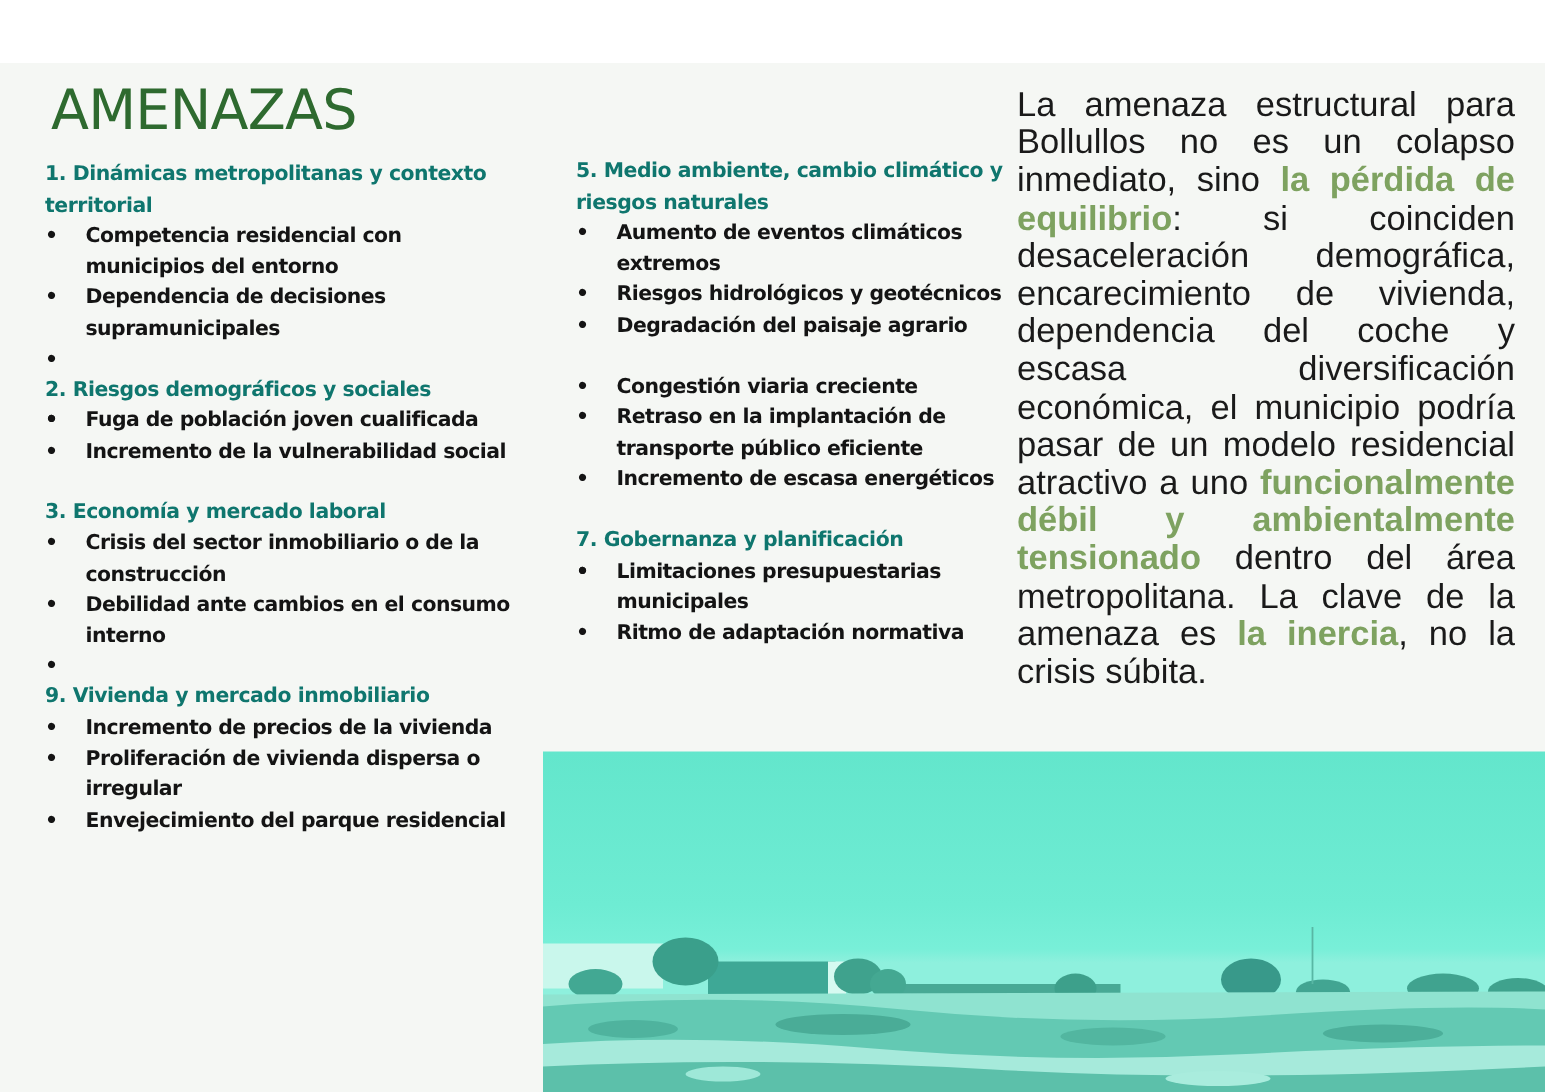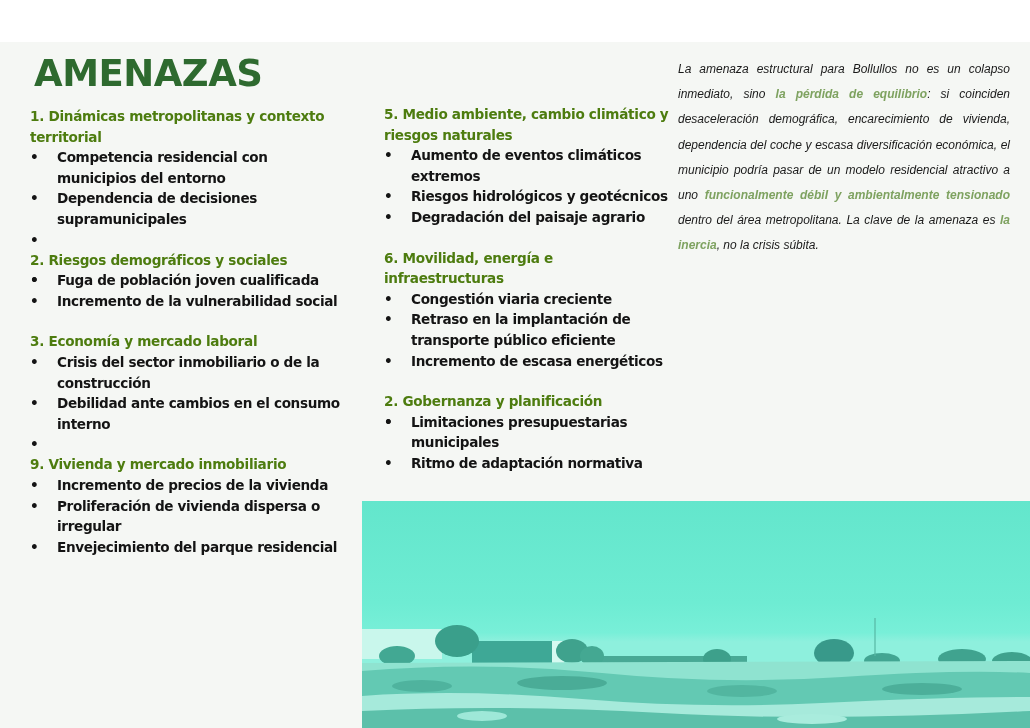--- a/index.html
+++ b/index.html
@@ -8,49 +8,49 @@
     background: #ffffff;
     font-family: "Liberation Sans", "DejaVu Sans", sans-serif;
   }
   .slide {
     position: absolute; left: 0; top: 42px; width: 1030px; height: 686px;
     background: #f5f7f4;
   }
   .title {
     position: absolute; left: 34px; top: 52px;
     font-family: "DejaVu Sans", sans-serif;
-    font-weight: bold; font-size: 37px; letter-spacing: -0.5px;
+    font-weight: normal; font-size: 37px; letter-spacing: -0.5px;
     color: #2e6a2f; line-height: 44px; margin: 0;
   }
   .col { position: absolute; }
   .col-left { left: 30px; top: 106px; width: 320px; }
   .col-mid { left: 384px; top: 104px; width: 290px; }
   .section { margin-bottom: 20px; }
   .section-heading {
     font-family: "DejaVu Sans", sans-serif;
-    font-size: 13.6px; font-weight: bold; color: #4d7c0f;
+    font-size: 13.6px; font-weight: bold; color: #0f766e;
     line-height: 20.6px; letter-spacing: -0.3px; margin: 0;
   }
   ul.bullets { list-style: none; margin: 0; padding: 0; }
   ul.bullets li {
     position: relative; padding-left: 27px;
     font-family: "DejaVu Sans", sans-serif;
     font-size: 13.6px; font-weight: bold; color: #141414;
     line-height: 20.6px; letter-spacing: -0.35px;
   }
   ul.bullets li .dot {
     position: absolute; left: 0; top: 0; width: 10px; text-align: left;
   }
   .col-mid ul.bullets li { padding-left: 27px; }
 
   .para {
     position: absolute; left: 678px; top: 57px; width: 332px;
     font-family: "Liberation Sans", sans-serif;
-    font-size: 12px; line-height: 25.2px; color: #1a1a1a;
-    text-align: justify; margin: 0; font-style: italic;
+    font-size: 23px; line-height: 25.2px; color: #1a1a1a;
+    text-align: justify; margin: 0;
   }
   .para .hl { color: #7ea260; font-weight: bold; }
 
   .photo {
     position: absolute; left: 362px; top: 501px; width: 668px; height: 227px;
     overflow: hidden;
     background: linear-gradient(180deg, #63e6cc 0%, #6eecd3 45%, #78efd8 58%, #8ef0dd 62%);
   }
   .photo svg { position: absolute; left: 0; top: 0; }
 </style>
@@ -103,30 +103,29 @@
   <div class="section">
     <p class="section-heading">5. Medio ambiente, cambio climático y riesgos naturales</p>
     <ul class="bullets">
       <li><span class="dot">•</span><span>Aumento de eventos climáticos extremos</span></li>
       <li><span class="dot">•</span><span>Riesgos hidrológicos y geotécnicos</span></li>
       <li><span class="dot">•</span><span>Degradación del paisaje agrario</span></li>
     </ul>
   </div>
 
   <div class="section">
-    <p class="section-heading">6. Movilidad, energía e infraestructuras</p>
     <ul class="bullets">
       <li><span class="dot">•</span><span>Congestión viaria creciente</span></li>
       <li><span class="dot">•</span><span>Retraso en la implantación de transporte público eficiente</span></li>
       <li><span class="dot">•</span><span>Incremento de escasa energéticos</span></li>
     </ul>
   </div>
 
   <div class="section">
-    <p class="section-heading">2. Gobernanza y planificación</p>
+    <p class="section-heading">7. Gobernanza y planificación</p>
     <ul class="bullets">
       <li><span class="dot">•</span></li>
       <li><span class="dot">•</span><span>Limitaciones presupuestarias municipales</span></li>
       <li><span class="dot">•</span><span>Ritmo de adaptación normativa</span></li>
     </ul>
   </div>
 </div>
 
 <p class="para"><span>La amenaza estructural para Bollullos no es un colapso inmediato, sino </span><span class="hl">la pérdida de equilibrio</span><span>: si coinciden desaceleración demográfica, encarecimiento de vivienda, dependencia del coche y escasa diversificación económica, el municipio podría pasar de un modelo residencial atractivo a uno </span><span class="hl">funcionalmente débil y ambientalmente tensionado</span><span> dentro del área metropolitana. La clave de la amenaza es </span><span class="hl">la inercia</span><span>, no la crisis súbita.</span></p>
 

